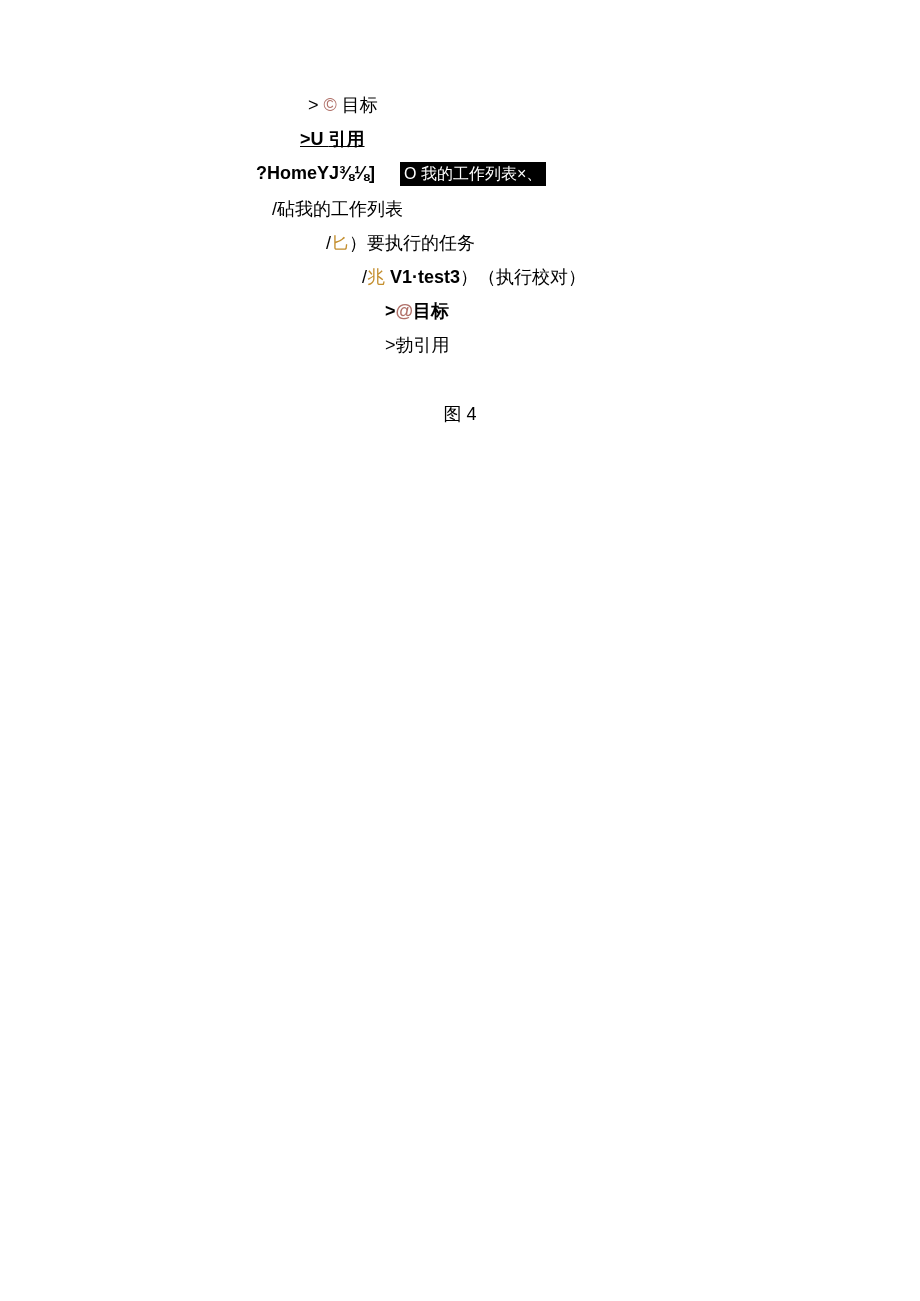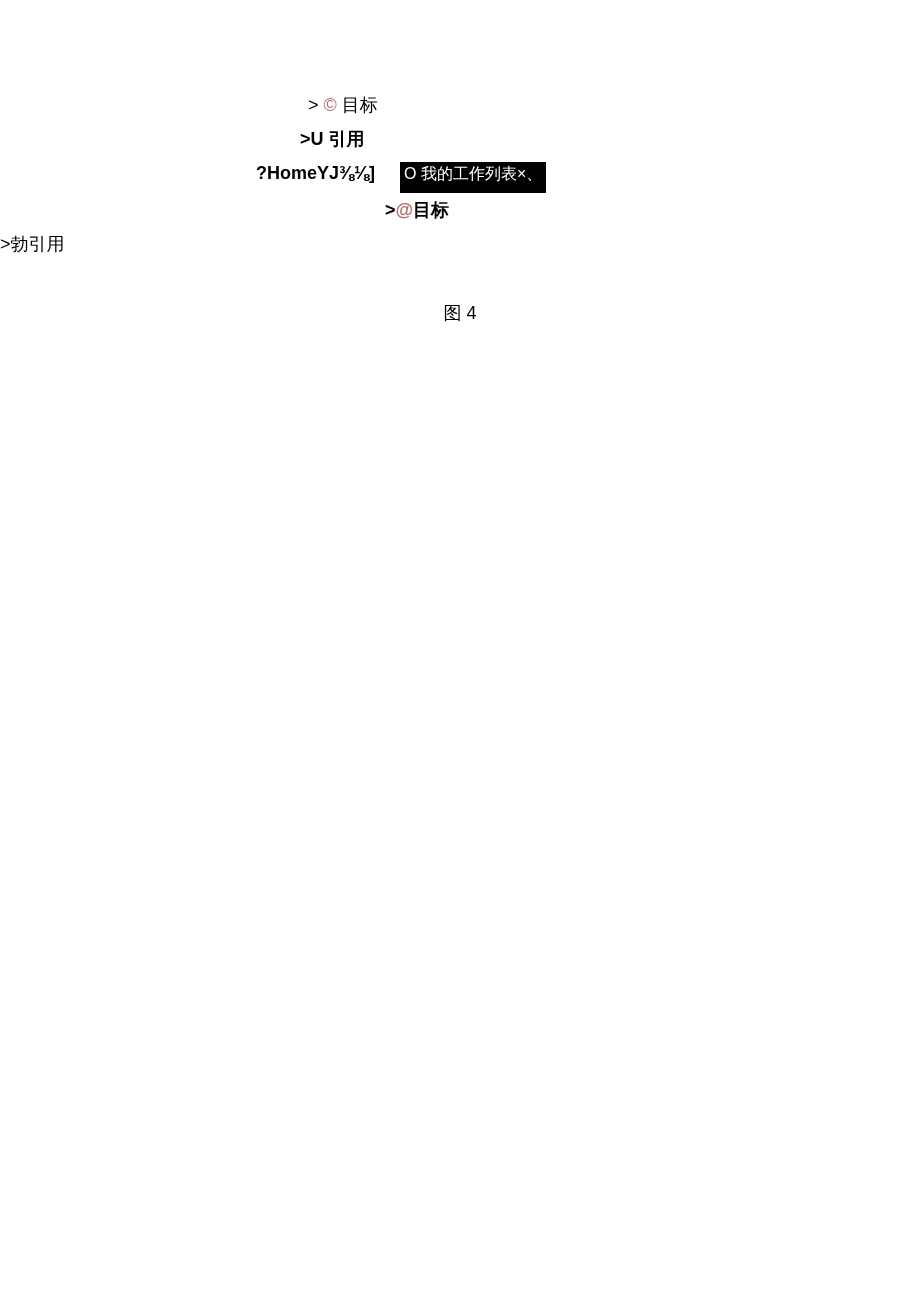--- a/index.html
+++ b/index.html
@@ -23,40 +23,40 @@
   }
   .bold { font-weight: 700; }
   .accent-red { color: #b07068; }   
   .accent-gold { color: #c48f2f; }  
   .bar {
     display: inline-block;
     background: #000;
     color: #fff;
     font-size: 16px;
     line-height: 22px;
-    padding: 1px 4px 8px 4px;
+    padding: 1px 4px 1px 4px;
     vertical-align: baseline;
     margin-left: 20px;
   }
   .caption {
     text-align: center;
     width: 920px;
     margin-top: 40px;
     font-size: 18px;
   }
   
   .i0 { padding-left: 308px; }
-  .i1 { padding-left: 300px; }
+  .i1 { padding-left: 300px; text-decoration: underline; }
   .i2 { padding-left: 256px; }
   .i3 { padding-left: 272px; }
   .i4 { padding-left: 330px; }
   .i5 { padding-left: 326px; }
   .i6 { padding-left: 362px; }
   .i7 { padding-left: 385px; font-weight: bold; }
-  .i8 { }
+  .i8 { padding-left: 385px; }
   .gap-top-sm { margin-top: 2px; }
 </style>
 </head>
 <body>
 
 <div class="page">
 
   <div class="line i0">
     <span>&gt;</span>
     <span class="accent-red">©</span>
@@ -65,23 +65,32 @@
 
   <div class="line i1 bold">
     <span>&gt;U </span><span>引用</span>
   </div>
 
   <div class="line i2">
     <span class="bold">?HomeYJ⅜⅛]</span>
     <span class="bar">O 我的工作列表×、</span>
   </div>
 
+  <div class="line i3 gap-top-sm">
+    <span>/</span><span>砧</span><span>我的工作列表</span>
+  </div>
 
 
+  <div class="line i5">
+    <span>/</span><span class="accent-gold">匕</span><span>）要执行的任务</span>
+  </div>
 
+  <div class="line i6">
+    <span>/</span><span class="accent-gold">兆 </span><span class="bold">V1·test3</span><span>）（执行校对）</span>
+  </div>
 
   <div class="line i7">
     <span>&gt;</span><span class="accent-red">@</span><span>目标</span>
   </div>
 
   <div class="line i8">
     <span>&gt;</span><span>勃</span><span>引用</span>
   </div>
 
   <div class="caption">图 4</div>

